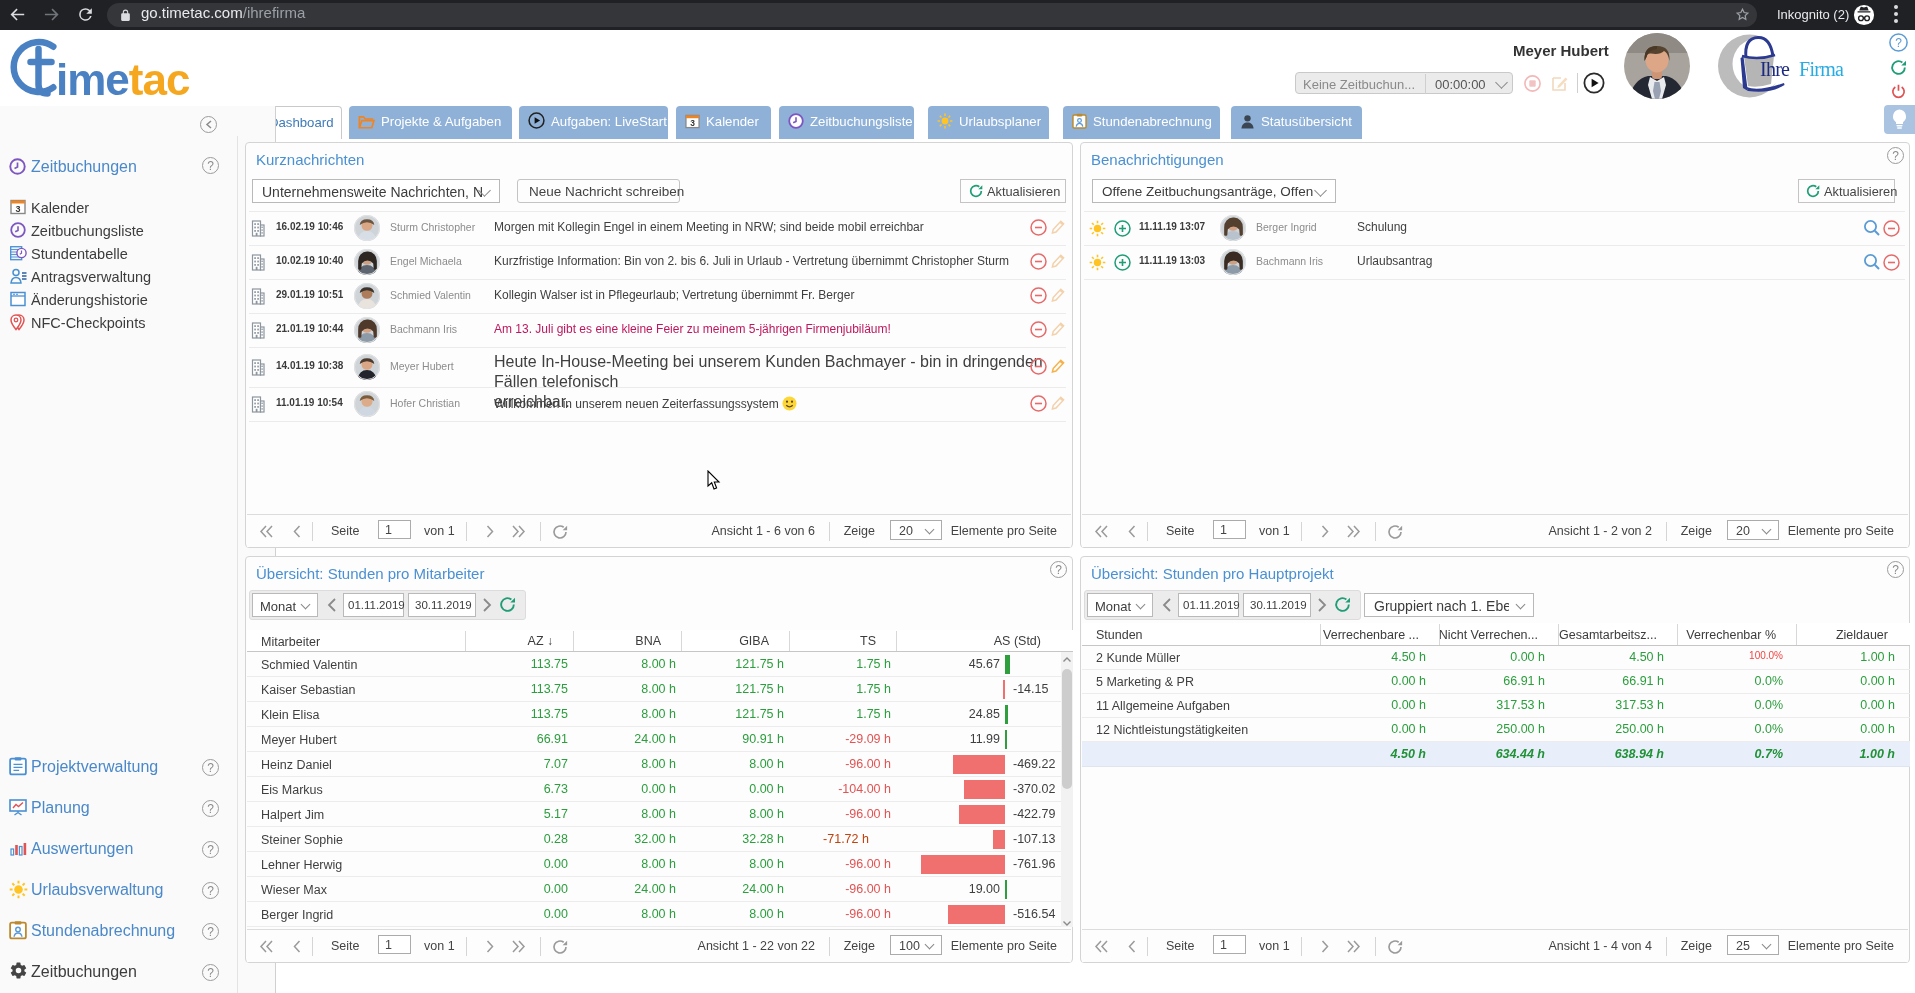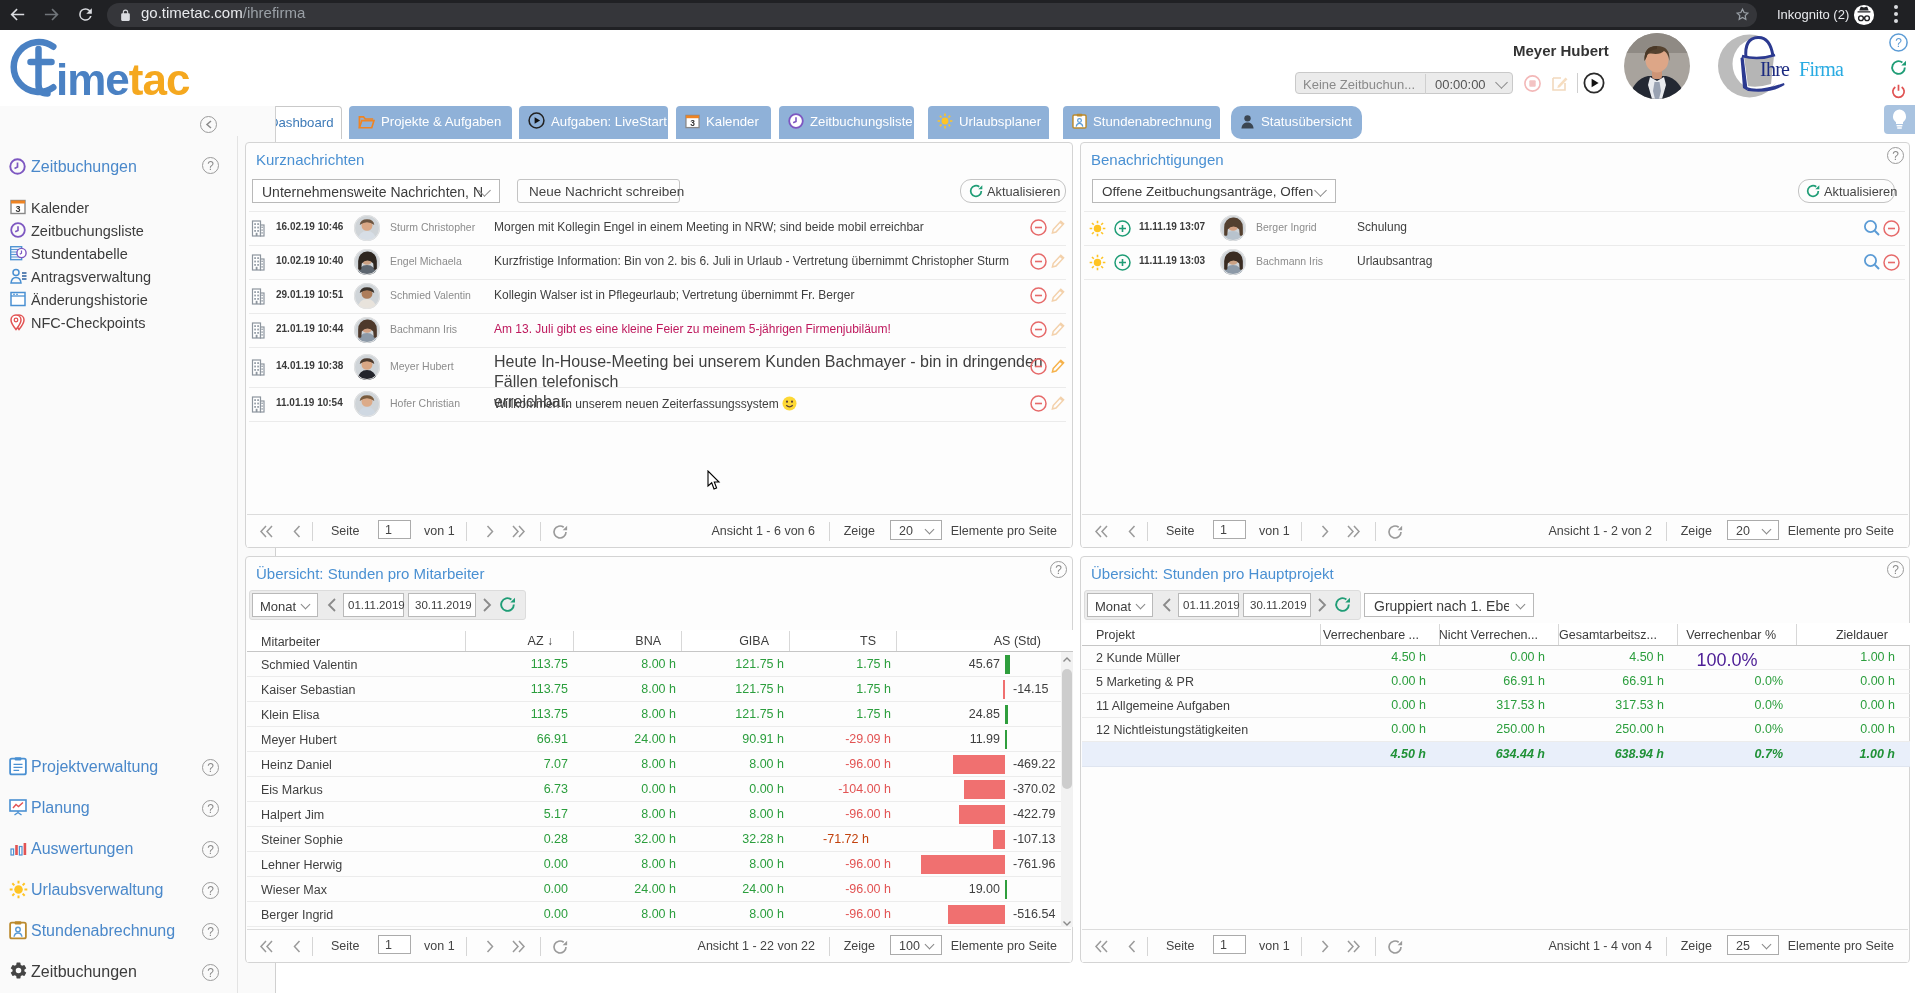--- a/index.html
+++ b/index.html
@@ -26,21 +26,21 @@
 #sbline { position:absolute; left:237px; top:136px; width:1px; height:857px; background:#e3e3e3; }
 .mhead { position:absolute; left:31px; font-size:16px; color:#4a88ca; white-space:nowrap; }
 .mitem { position:absolute; left:31px; font-size:14.5px; color:#3c3c3c; white-space:nowrap; }
 .qmark { position:absolute; width:17px; height:17px; border:1px solid #9b9b9b; border-radius:50%;
   color:#8b8b8b; font-size:12px; text-align:center; line-height:16px; }
 
 
 .panel { position:absolute; background:#fdfdfd; border:1px solid #d4d4d4; border-radius:4px; }
 .ptitle { position:absolute; left:10px; top:8px; font-size:15px; color:#4a90d2; }
 .dropdown { position:absolute; height:24px; white-space:nowrap; background:#fff; border:1px solid #b9b9b9; font-size:15px; color:#3c3c3c; }
-.btn { position:absolute; height:24px; white-space:nowrap; background:#fdfdfd; border:1px solid #c4c4c4; border-radius:11px; font-size:15px; color:#444; }
+.btn { position:absolute; height:24px; white-space:nowrap; background:#fdfdfd; border:1px solid #c4c4c4; border-radius:0; font-size:15px; color:#444; }
 .chev { position:absolute; width:9px; height:9px; border-right:1.6px solid #888; border-bottom:1.6px solid #888; transform:rotate(45deg); }
 .sep { position:absolute; background:#ebebeb; height:1px; }
 
 
 .pgbar { position:absolute; left:1px; right:1px; height:33px; border-top:1px solid #dcdcdc; background:#fdfdfd; font-size:13px; color:#555; }
 </style>
 </head>
 <body>
 <div id="chrome">
   <svg class="abs" style="left:9px;top:6px;" width="18" height="18" viewBox="0 0 18 18">
@@ -184,21 +184,21 @@
       <g stroke="#ffc423" stroke-width="1.6">
         <path d="M8 0.6V3M8 13v2.4M0.6 8H3M13 8h2.4M2.8 2.8l1.7 1.7M11.5 11.5l1.7 1.7M13.2 2.8l-1.7 1.7M4.5 11.5l-1.7 1.7"></path>
       </g>
     </svg>Urlaubsplaner</div>
 <div class="tab" style="left:1063px;width:157px;"><svg class="tabicon" width="15" height="16" viewBox="0 0 16 17">
       <rect x="1" y="2" width="14" height="14" rx="1.5" fill="#fff" stroke="#bb8a2e" stroke-width="1.6"></rect>
       <rect x="5" y="0.7" width="6" height="3" rx="1" fill="#bb8a2e"></rect>
       <circle cx="8" cy="8" r="2" fill="none" stroke="#5b9bd5" stroke-width="1.3"></circle>
       <path d="M4.5 14.5c.4-2.4 1.7-3.4 3.5-3.4s3.1 1 3.5 3.4" fill="none" stroke="#5b9bd5" stroke-width="1.3"></path>
     </svg>Stundenabrechnung</div>
-<div class="tab" style="left:1231px;width:131px;border-radius:10px;"><svg class="tabicon" width="15" height="15" viewBox="0 0 16 16">
+<div class="tab" style="left:1231px;width:131px;"><svg class="tabicon" width="15" height="15" viewBox="0 0 16 16">
       <circle cx="8" cy="4.6" r="3.4" fill="#3b4652"></circle>
       <path d="M1.5 15.5c.5-4.5 3-6.5 6.5-6.5s6 2 6.5 6.5z" fill="#3b4652"></path>
     </svg>Statusübersicht</div>
 
 <div id="sidebar">
 
   <div class="abs" style="left:200px;top:10px;width:17px;height:17px;border:1px solid #9b9b9b;border-radius:50%;"></div>
   <svg class="abs" style="left:205px;top:14px;" width="8" height="9" viewBox="0 0 8 9">
       <path d="M6 1L2 4.5L6 8" fill="none" stroke="#8b8b8b" stroke-width="1.5"></path>
     </svg>
@@ -944,38 +944,38 @@
       </svg>
 <svg class="abs" style="left:252px;top:38px;" width="19" height="19" viewBox="0 0 24 24">
         <path fill="none" stroke="#1f9d76" stroke-width="2.4" d="M20 12a8 8 0 1 1-3.1-6.3"></path>
         <path fill="#1f9d76" d="M21.5 3.5v6h-6z"></path>
       </svg>
 <div class="abs" style="left:283px;top:36px;width:170px;height:24px;background:#fff;border:1px solid #b9b9b9;">
         <span class="abs" style="left:9px;top:4px;font-size:14px;color:#3c3c3c;white-space:nowrap;overflow:hidden;width:135px;">Gruppiert nach 1. Ebe</span>
         <span class="chev" style="right:9px;top:7px;width:7px;height:7px;"></span>
       </div>
 <div class="abs" style="left:1px;top:66px;width:828px;height:23px;background:#fff;border-bottom:1px solid #c6c6c6;">
-<div class="abs" style="left:14px;top:5px;font-size:12.5px;color:#3c3c3c;">Projekt</div>
+<div class="abs" style="left:14px;top:5px;font-size:12.5px;color:#3c3c3c;">Stunden</div>
 <div class="abs" style="left:192px;top:5px;width:145px;text-align:right;font-size:12.5px;color:#3c3c3c;white-space:nowrap;">Verrechenbare ...</div>
 <div class="abs" style="left:311px;top:5px;width:145px;text-align:right;font-size:12.5px;color:#3c3c3c;white-space:nowrap;">Nicht Verrechen...</div>
 <div class="abs" style="left:430px;top:5px;width:145px;text-align:right;font-size:12.5px;color:#3c3c3c;white-space:nowrap;">Gesamtarbeitsz...</div>
 <div class="abs" style="left:549px;top:5px;width:145px;text-align:right;font-size:12.5px;color:#3c3c3c;white-space:nowrap;">Verrechenbar %</div>
 <div class="abs" style="left:661px;top:5px;width:145px;text-align:right;font-size:12.5px;color:#3c3c3c;white-space:nowrap;">Zieldauer</div>
 <div class="abs" style="left:238px;top:1px;width:1px;height:21px;background:#d8d8d8;"></div>
 <div class="abs" style="left:357px;top:1px;width:1px;height:21px;background:#d8d8d8;"></div>
 <div class="abs" style="left:476px;top:1px;width:1px;height:21px;background:#d8d8d8;"></div>
 <div class="abs" style="left:595px;top:1px;width:1px;height:21px;background:#d8d8d8;"></div>
 <div class="abs" style="left:714px;top:1px;width:1px;height:21px;background:#d8d8d8;"></div>
 </div>
 <div class="abs" style="left:1px;top:89px;width:828px;height:24px;border-bottom:1px solid #ececec;">
 <div class="abs" style="left:14px;top:5px;font-size:12.5px;color:#3f3f3f;white-space:nowrap;">2 Kunde Müller</div>
 <div class="abs" style="left:232px;top:4px;width:112px;text-align:right;font-size:12.5px;color:#2b9e3d;">4.50 h</div>
 <div class="abs" style="left:351px;top:4px;width:112px;text-align:right;font-size:12.5px;color:#2b9e3d;">0.00 h</div>
 <div class="abs" style="left:470px;top:4px;width:112px;text-align:right;font-size:12.5px;color:#2b9e3d;">4.50 h</div>
-<div class="abs" style="left:589px;top:4px;width:112px;text-align:center;font-size:18px;color:#4c1d95;">100.0%</div>
+<div class="abs" style="left:589px;top:4px;width:112px;text-align:right;font-size:10px;color:#ef4444;">100.0%</div>
 <div class="abs" style="left:701px;top:4px;width:112px;text-align:right;font-size:12.5px;color:#2b9e3d;">1.00 h</div>
 </div>
 <div class="abs" style="left:1px;top:113px;width:828px;height:24px;border-bottom:1px solid #ececec;">
 <div class="abs" style="left:14px;top:5px;font-size:12.5px;color:#3f3f3f;white-space:nowrap;">5 Marketing &amp; PR</div>
 <div class="abs" style="left:232px;top:4px;width:112px;text-align:right;font-size:12.5px;color:#2b9e3d;">0.00 h</div>
 <div class="abs" style="left:351px;top:4px;width:112px;text-align:right;font-size:12.5px;color:#2b9e3d;">66.91 h</div>
 <div class="abs" style="left:470px;top:4px;width:112px;text-align:right;font-size:12.5px;color:#2b9e3d;">66.91 h</div>
 <div class="abs" style="left:589px;top:4px;width:112px;text-align:right;font-size:12.5px;color:#2b9e3d;">0.0%</div>
 <div class="abs" style="left:701px;top:4px;width:112px;text-align:right;font-size:12.5px;color:#2b9e3d;">0.00 h</div>
 </div>

